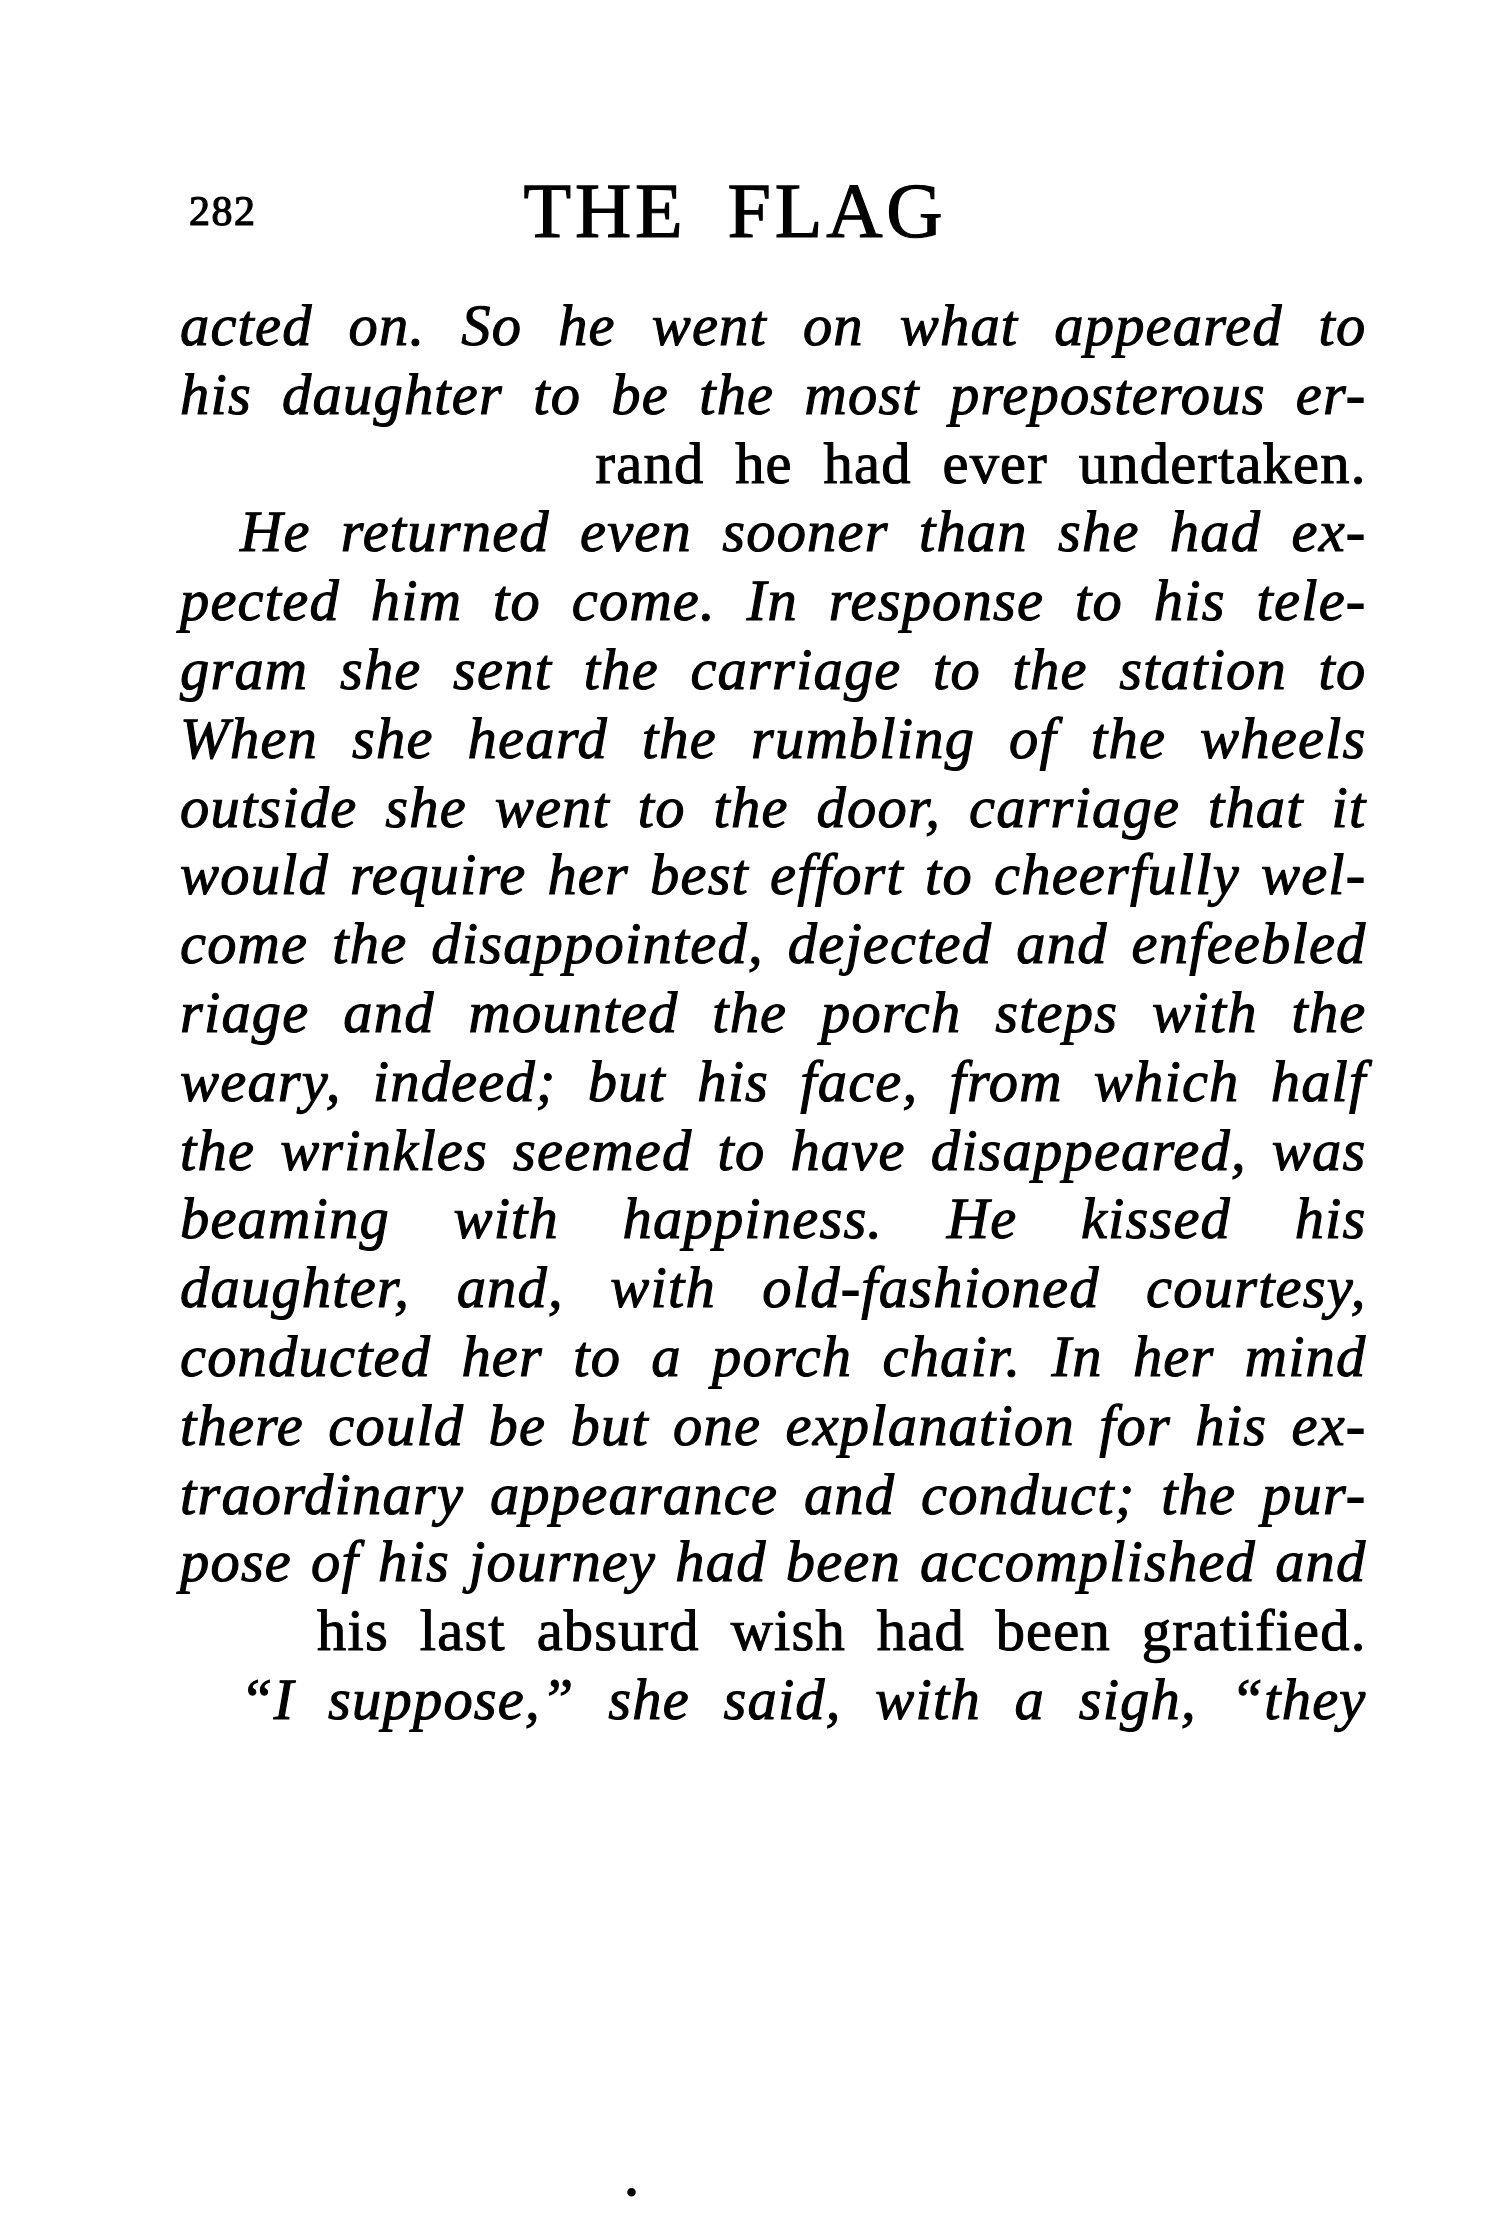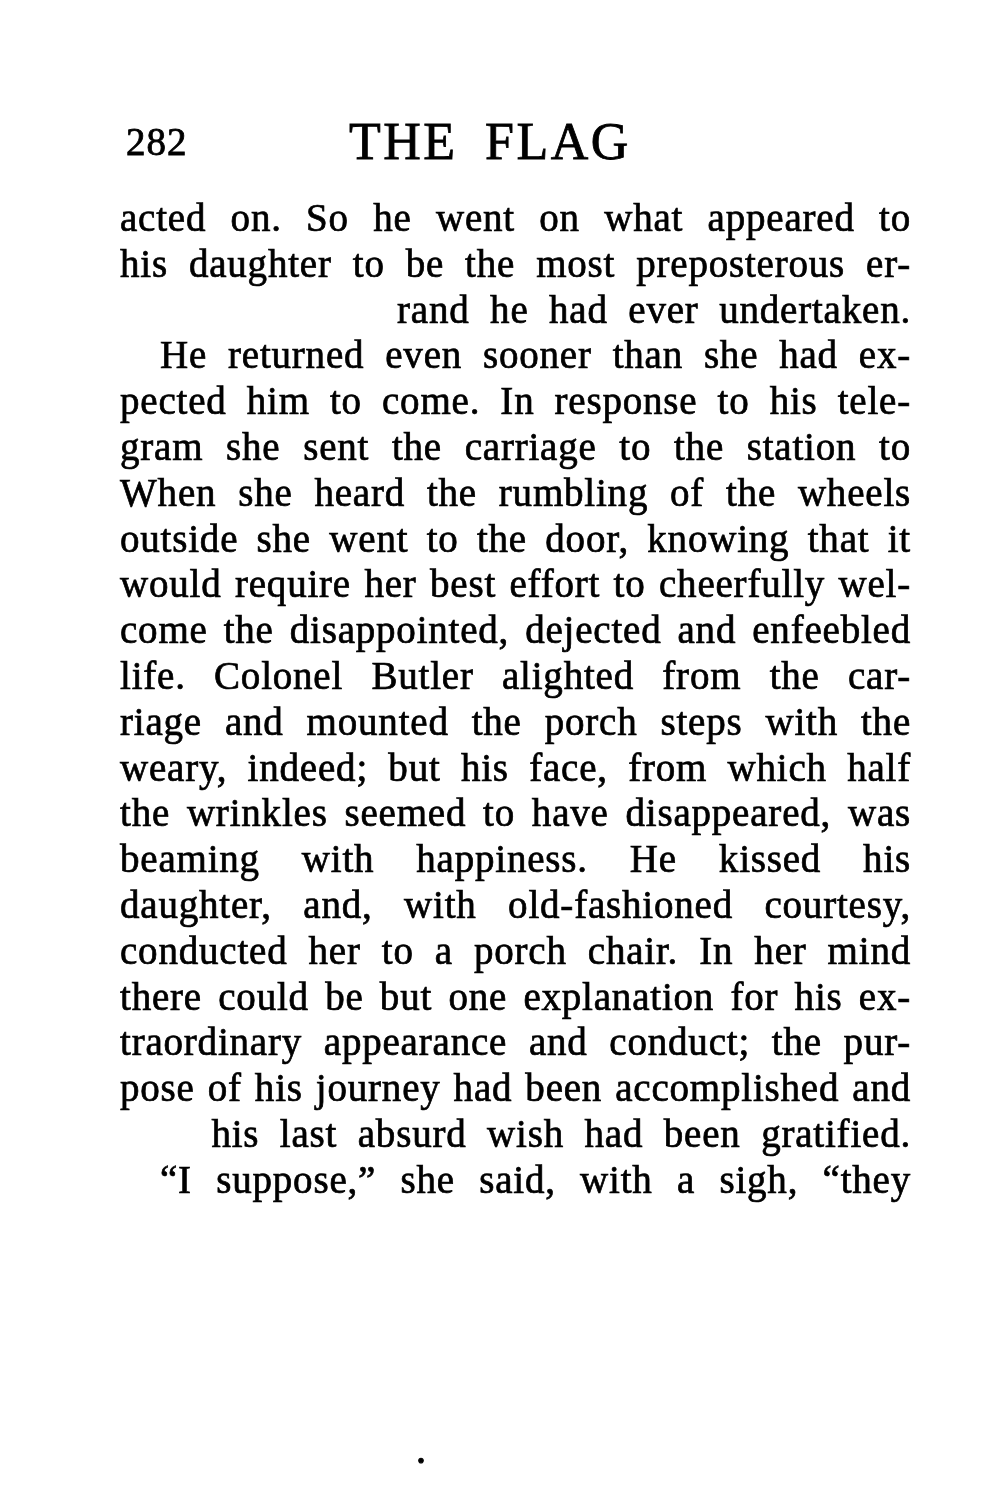--- a/index.html
+++ b/index.html
@@ -21,21 +21,21 @@
     position: absolute;
     top: 120px;
     left: 0;
     width: 100%;
     height: 46px;
   }
   .pagenum {
     position: absolute;
     left: 126px;
     top: 0;
-    font-size: 39px;
+    font-size: 28px;
     line-height: 44px;
     letter-spacing: 1px;
     -webkit-text-stroke: 0.8px #000;
   }
   .running-title {
     position: absolute;
     left: 349px;
     top: 0;
     font-size: 52px;
     line-height: 44px;
@@ -56,20 +56,21 @@
     letter-spacing: 0.8px;
     word-spacing: 10px;
     -webkit-text-stroke: 0.7px #000;
     text-align: right;
   }
   .line.just {
     text-align: justify;
     text-align-last: justify;
     text-justify: inter-word;
     word-spacing: 0;
+    font-style: italic;
   }
   .line.indent {
     text-indent: 40px;
   }
   
   .speck {
     position: absolute;
     left: 416px;
     top: 1428px;
     font-size: 40px;
@@ -87,24 +88,23 @@
   </div>
 
   <div class="text-block" id="text-block">
       <div class="line just">acted on.  So he went on what appeared to</div>
       <div class="line just">his daughter to be the most preposterous er-</div>
       <div class="line">rand he had ever undertaken.</div>
       <div class="line just indent">He returned even sooner than she had ex-</div>
       <div class="line just">pected him to come.  In response to his tele-</div>
       <div class="line just">gram she sent the carriage to the station to</div>
       <div class="line just">When she heard the rumbling of the wheels</div>
-      <div class="line just">outside she went to the door, knowing that it</div>
+      <div class="line just">outside she went to the door, carriage that it</div>
       <div class="line just">would require her best effort to cheerfully wel-</div>
       <div class="line just">come the disappointed, dejected and enfeebled</div>
-      <div class="line just">life.  Colonel Butler alighted from the car-</div>
       <div class="line just">riage and mounted the porch steps with the</div>
       <div class="line just">weary, indeed; but his face, from which half</div>
       <div class="line just">the wrinkles seemed to have disappeared, was</div>
       <div class="line just">beaming with happiness.  He kissed his</div>
       <div class="line just">daughter, and, with old-fashioned courtesy,</div>
       <div class="line just">conducted her to a porch chair.  In her mind</div>
       <div class="line just">there could be but one explanation for his ex-</div>
       <div class="line just">traordinary appearance and conduct; the pur-</div>
       <div class="line just">pose of his journey had been accomplished and</div>
       <div class="line">his last absurd wish had been gratified.</div>

